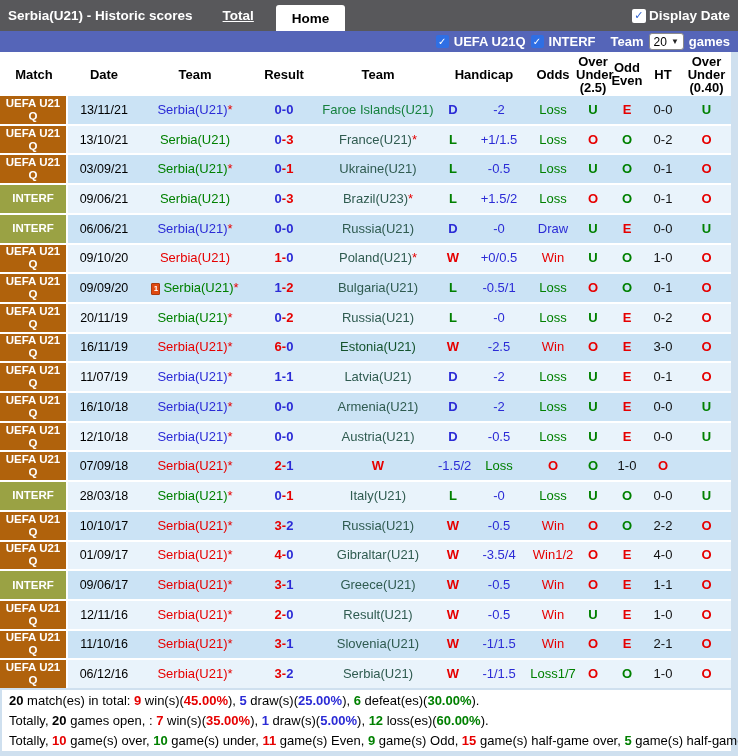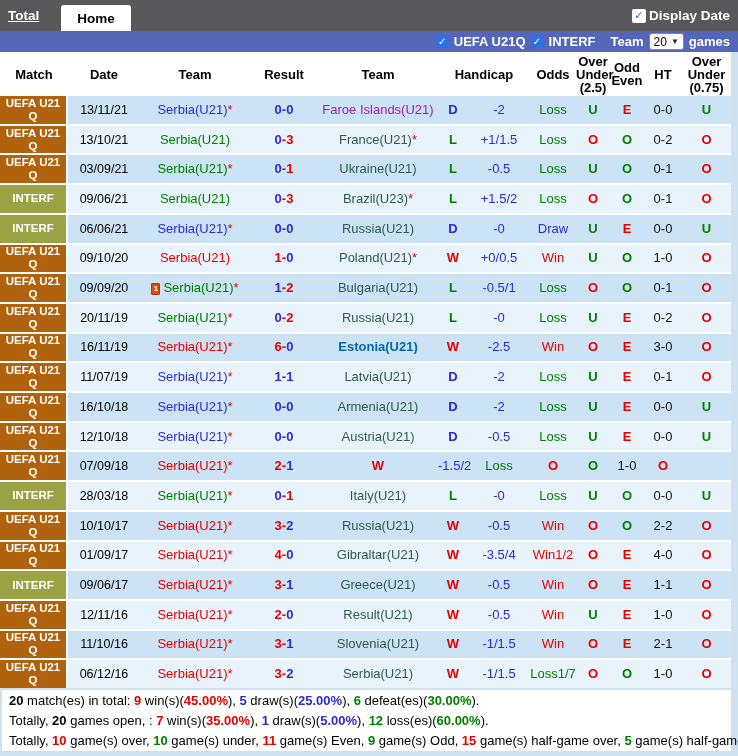--- a/index.html
+++ b/index.html
@@ -55,20 +55,21 @@
   
   .footer { height: 63px; background: #fff; border-top: 2px solid #cfe0ef; border-left: 2px solid #cfe0ef;
     padding: 1px 0 0 7px; }
   .fline { font-size: 13px; color: #000; line-height: 20px; white-space: nowrap; }
   .bottom-strip { height: 5px; background: #cfe0ef; }
 </style>
 </head>
 <body>
 
 <div class="topbar">
+  <span class="title">Serbia(U21) - Historic scores</span>
   <span class="tab-total">Total</span>
   <div class="tab-home">Home</div>
   <span class="spacer"></span>
   <span class="dn-check">✓</span>
   <span class="dn-label">Display Date</span>
 </div>
 
 <div class="filterbar">
   <span class="cb">✓</span>
   <span class="fl">UEFA U21Q</span>
@@ -87,30 +88,30 @@
     <div class="hc">Match</div>
     <div class="hc">Date</div>
     <div class="hc">Team</div>
     <div class="hc"><span class="w42">Result</span></div>
     <div class="hc">Team</div>
     <div class="hc" style="grid-column: span 2">Handicap</div>
     <div class="hc">Odds</div>
     <div class="hc">Over Under (2.5)</div>
     <div class="hc">Odd Even</div>
     <div class="hc">HT</div>
-    <div class="hc">Over Under (0.75)</div>
+    <div class="hc">Over Under (0.40)</div>
   </div>
 
   <div class="rows" id="rows">
       <div class="row" style="background: rgb(203, 227, 245);">
         <div class="league" style="background: rgb(176, 98, 12);">UEFA U21 Q</div>
         <div class="cell date">13/11/21</div>
         <div class="cell"><span style="color: rgb(43, 43, 214);">Serbia(U21)</span><span class="star" style="color: rgb(230, 0, 0);">*</span></div>
         <div class="cell score"><span style="color: rgb(43, 43, 214);">0</span><span style="color: rgb(43, 43, 214);">-</span><span style="color: rgb(43, 43, 214);">0</span></div>
-        <div class="cell"><span style="color: #a21caf;">Faroe Islands(U21)</span></div>
+        <div class="cell"><span style="color: #15803d;">Faroe Islands(U21)</span></div>
         <div class="cell b" style="color: rgb(43, 43, 214);">D</div>
         <div class="cell" style="color: rgb(43, 43, 214);">-2</div>
         <div class="cell" style="color: rgb(0, 128, 0);">Loss</div>
         <div class="cell b" style="color: rgb(0, 128, 0);">U</div>
         <div class="cell b" style="color: rgb(230, 0, 0);">E</div>
         <div class="cell ht">0-0</div>
         <div class="cell b" style="color: rgb(0, 128, 0);">U</div>
       </div>
       <div class="row" style="background: rgb(233, 243, 251);">
         <div class="league" style="background: rgb(176, 98, 12);">UEFA U21 Q</div>
@@ -208,21 +209,21 @@
         <div class="cell b" style="color: rgb(0, 128, 0);">U</div>
         <div class="cell b" style="color: rgb(230, 0, 0);">E</div>
         <div class="cell ht">0-2</div>
         <div class="cell b" style="color: rgb(230, 0, 0);">O</div>
       </div>
       <div class="row" style="background: rgb(203, 227, 245);">
         <div class="league" style="background: rgb(176, 98, 12);">UEFA U21 Q</div>
         <div class="cell date">16/11/19</div>
         <div class="cell"><span style="color: rgb(230, 0, 0);">Serbia(U21)</span><span class="star" style="color: rgb(230, 0, 0);">*</span></div>
         <div class="cell score"><span style="color: rgb(230, 0, 0);">6</span><span style="color: rgb(230, 0, 0);">-</span><span style="color: rgb(43, 43, 214);">0</span></div>
-        <div class="cell"><span style="color: #0369a1; font-weight: bold;">Estonia(U21)</span></div>
+        <div class="cell"><span style="color: #14532d;">Estonia(U21)</span></div>
         <div class="cell b" style="color: rgb(230, 0, 0);">W</div>
         <div class="cell" style="color: rgb(43, 43, 214);">-2.5</div>
         <div class="cell" style="color: rgb(230, 0, 0);">Win</div>
         <div class="cell b" style="color: rgb(230, 0, 0);">O</div>
         <div class="cell b" style="color: rgb(230, 0, 0);">E</div>
         <div class="cell ht">3-0</div>
         <div class="cell b" style="color: rgb(230, 0, 0);">O</div>
       </div>
       <div class="row" style="background: rgb(233, 243, 251);">
         <div class="league" style="background: rgb(176, 98, 12);">UEFA U21 Q</div>

